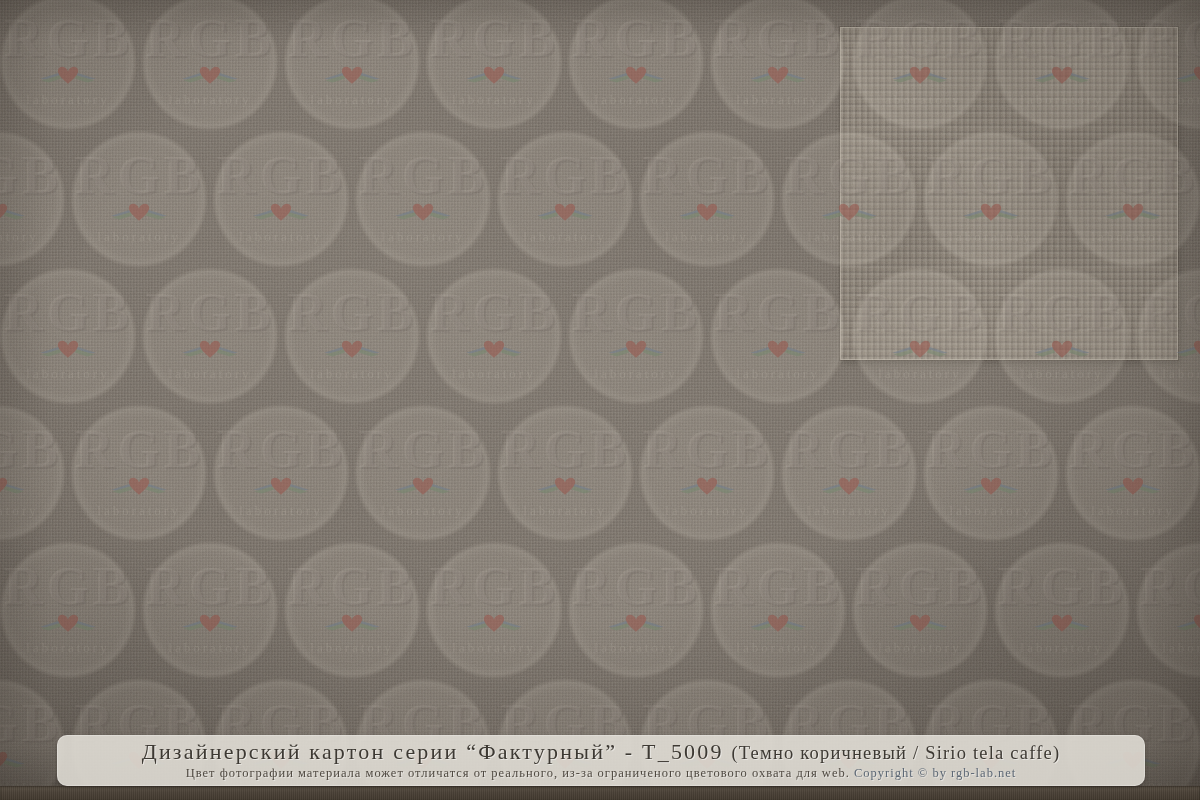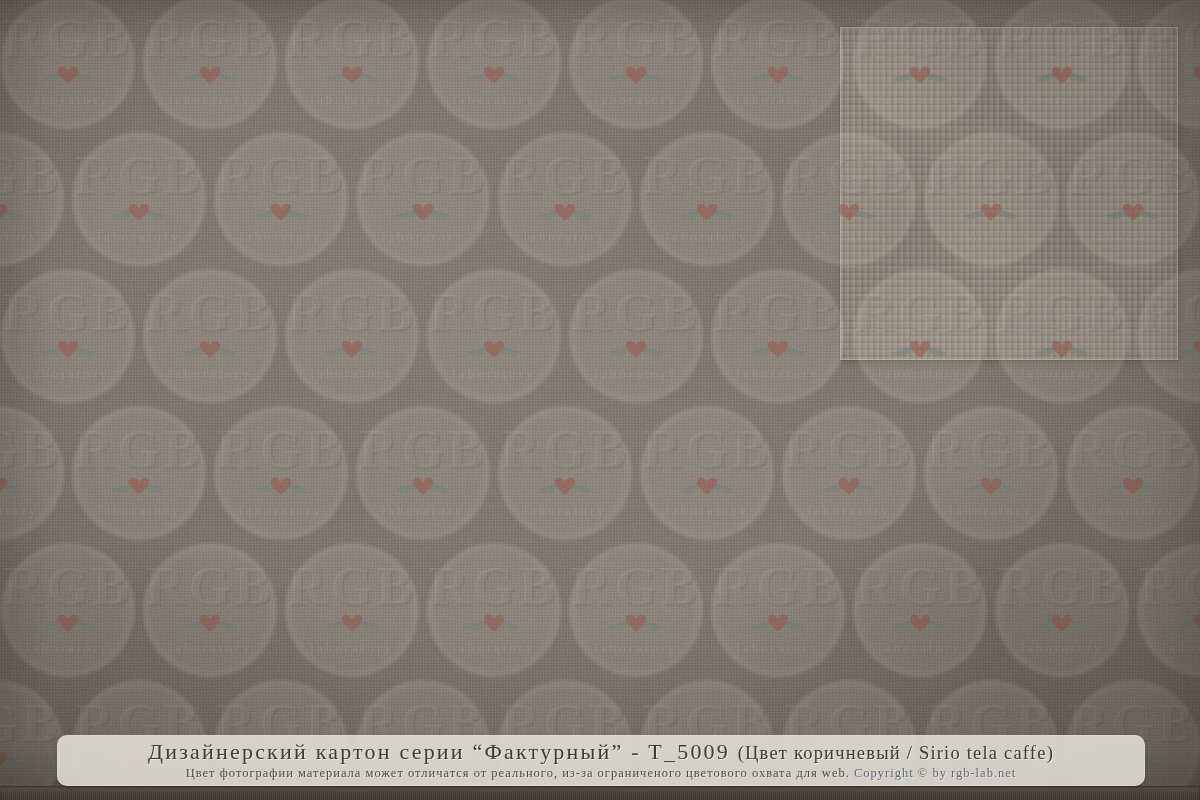--- a/index.html
+++ b/index.html
@@ -511,15 +511,15 @@
         <use href="#heartwings"></use>
       </svg>
       <div class="wm-lab">laboratory</div>
     </div>
   </div>
 
 <div class="vignette"></div>
 <div class="bottom-strip"></div>
 
 <div class="caption-bar">
-  <div class="caption-title"><span>Дизайнерский картон серии “Фактурный” - Т_5009 </span><span class="detail">(Цвет коричневый / Sirio tela caffe)</span></div>
+  <div class="caption-title"><span>Дизайнерский картон серии “Фактурный” - Т_5009 </span><span class="detail">(Темно коричневый / Sirio tela caffe)</span></div>
   <div class="caption-sub"><span>Цвет фотографии материала может отличатся от реального, из-за ограниченого цветового охвата для web. </span><span class="copyright">Copyright © by rgb-lab.net</span></div>
 </div>
 
 </body></html>

